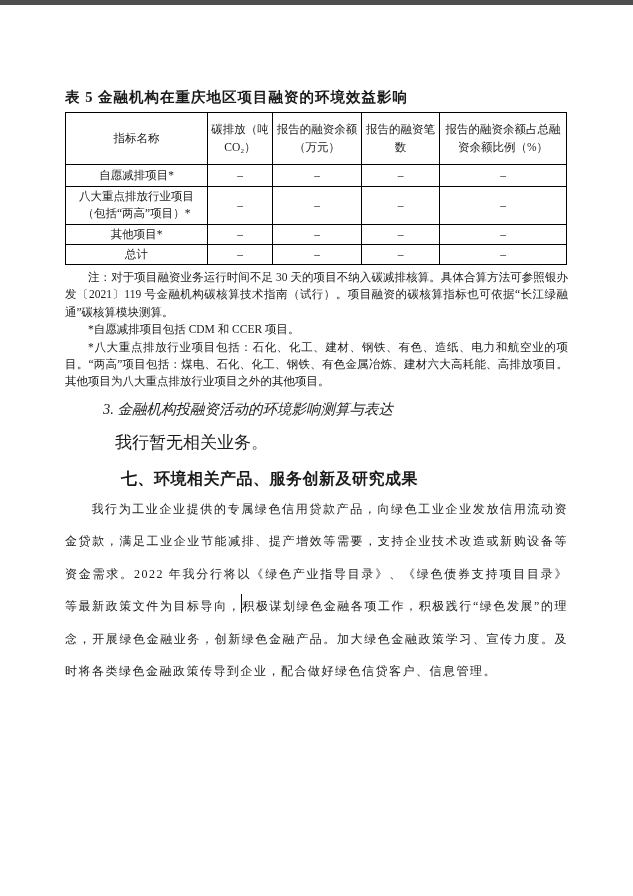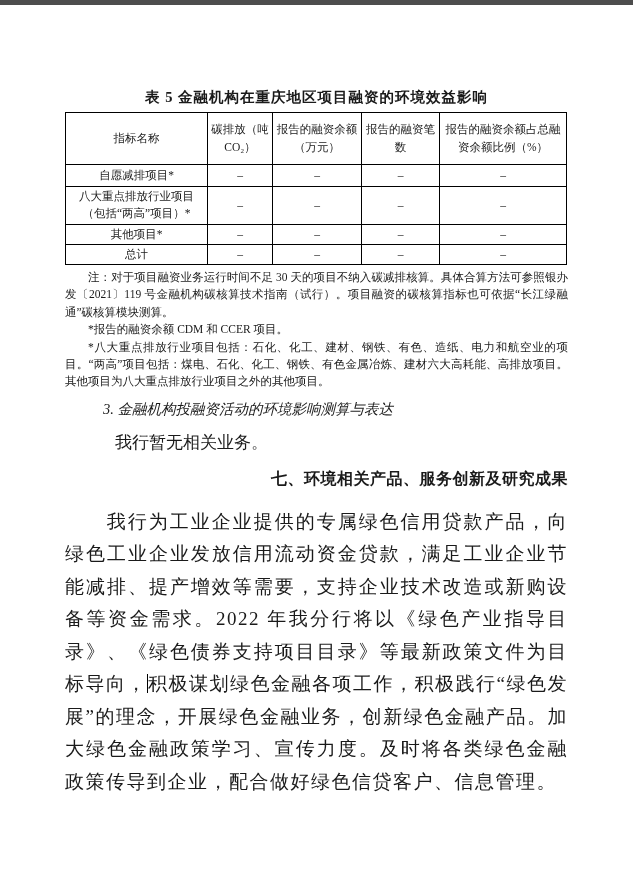--- a/index.html
+++ b/index.html
@@ -19,21 +19,20 @@
     position: absolute; top: 0; left: 0;
     width: 633px; height: 5px;
     background: #4d4d4d;
   }
   .content {
     position: absolute; top: 0; left: 65px;
     width: 503px;
   }
   .doc-title {
     margin-top: 88px;
-    text-align: center;
     font-weight: bold;
     font-size: 14.5px;
     letter-spacing: 1px;
     white-space: nowrap;
   }
   table.benefits {
     border-collapse: collapse;
     table-layout: fixed;
     width: 501px;
     margin-top: 5px;
@@ -71,25 +70,24 @@
     padding-left: 50px;
     font-size: 17px;
   }
   .sec7-heading {
     margin-top: 15px;
     padding-left: 56px;
     font-size: 16px;
     font-weight: bold;
     font-family: "Liberation Sans", sans-serif;
     letter-spacing: 0.5px;
-    text-align: right;
   }
   .body-para {
-    margin-top: 16px;
-    font-size: 19px;
+    margin-top: 3px;
+    font-size: 12px;
     line-height: 32.5px;
     letter-spacing: 1.5px;
     text-align: justify;
     text-indent: 2.2em;
     color: #1a1a1a;
   }
   .caret {
     display: inline-block;
     width: 1px; height: 19px;
     background: #000;
@@ -148,21 +146,21 @@
           <td>–</td>
           <td>–</td>
           <td>–</td>
           <td>–</td>
         </tr>
       </tbody>
     </table>
 
     <div class="notes">
       <p>注：对于项目融资业务运行时间不足 30 天的项目不纳入碳减排核算。具体合算方法可参照银办发〔2021〕119 号金融机构碳核算技术指南（试行）。项目融资的碳核算指标也可依据“长江绿融通”碳核算模块测算。</p>
-      <p>*报告的融资余额 CDM 和 CCER 项目。</p>
+      <p>*自愿减排项目包括 CDM 和 CCER 项目。</p>
       <p>*八大重点排放行业项目包括：石化、化工、建材、钢铁、有色、造纸、电力和航空业的项目。“两高”项目包括：煤电、石化、化工、钢铁、有色金属冶炼、建材六大高耗能、高排放项目。其他项目为八大重点排放行业项目之外的其他项目。</p>
     </div>
 
     <div class="sec3-heading">3. 金融机构投融资活动的环境影响测算与表达</div>
 
     <div class="sec3-body">我行暂无相关业务。</div>
 
     <div class="sec7-heading">七、环境相关产品、服务创新及研究成果</div>
 
     <div class="body-para"><span>我行为工业企业提供的专属绿色信用贷款产品，向绿色工业企业发放信用流动资金贷款，满足工业企业节能减排、提产增效等需要，支持企业技术改造或新购设备等资金需求。2022 年我分行将以《绿色产业指导目录》、《绿色债券支持项目目录》等最新政策文件为目标导向，</span><span class="caret"></span><span>积极谋划绿色金融各项工作，积极践行“绿色发展”的理念，开展绿色金融业务，创新绿色金融产品。加大绿色金融政策学习、宣传力度。及时将各类绿色金融政策传导到企业，配合做好绿色信贷客户、信息管理。</span></div>

